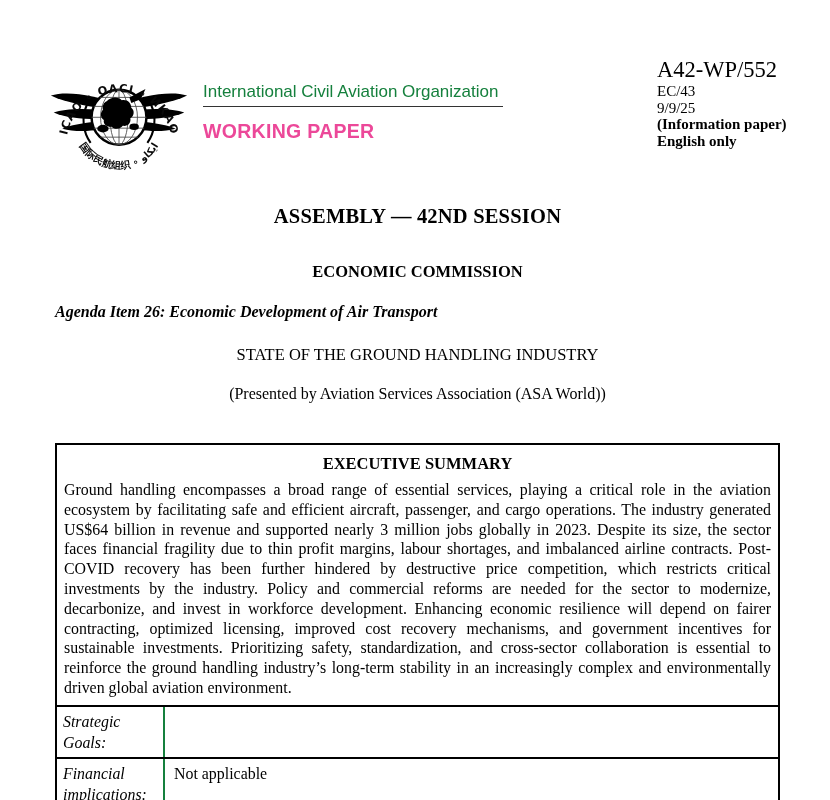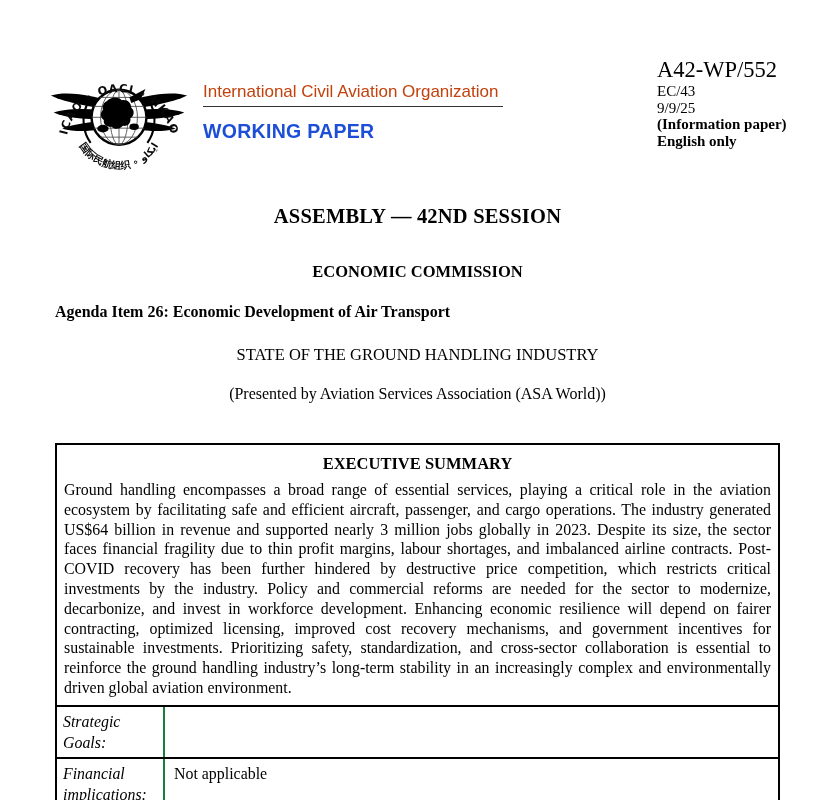--- a/index.html
+++ b/index.html
@@ -7,33 +7,33 @@
   body {
     width:830px; height:800px; overflow:hidden;
     color:#000; font-family:"Liberation Serif", serif;
   }
   .page { position:relative; width:830px; height:800px; background:#fff; }
 
   
   .logo { position:absolute; left:48px; top:52px; }
 
   .org-block { position:absolute; left:203px; top:82px; font-family:"Liberation Sans", sans-serif; }
-  .org-name { font-size:17px; color:#c2410c; padding-bottom:4px; border-bottom:1.6px solid #333; width:300px; white-space:nowrap; }
-  .paper-type { font-size:19.5px; font-weight:bold; margin-top:13px; letter-spacing:0.3px; color:#1d4ed8; }
+  .org-name { font-size:17px; color:#15803d; padding-bottom:4px; border-bottom:1.6px solid #333; width:300px; white-space:nowrap; }
+  .paper-type { font-size:19.5px; font-weight:bold; margin-top:13px; letter-spacing:0.3px; color:#ec4899; }
 
   .doc-ref { position:absolute; left:657px; top:56px; }
   .ref-number { font-size:22.5px; line-height:27px; }
   .ref-line { font-size:15px; line-height:16.5px; }
   .ref-bold { font-weight:bold; }
 
   
   .hblock { position:absolute; left:55px; width:725px; text-align:center; }
   .h-assembly   { top:205px; font-size:20.5px; font-weight:bold; letter-spacing:0.2px; }
   .h-commission { top:262px; font-size:16.5px; font-weight:bold; }
-  .h-agenda     { top:303px; font-size:16px; font-weight:bold; text-align:left; }
+  .h-agenda     { top:303px; font-size:16px; font-weight:bold; text-align:left;font-style:italic; }
   .h-title      { top:345px; font-size:16.5px; font-weight:normal; }
   .h-presented  { top:385px; font-size:16px; }
 
   
   .doc-table { position:absolute; left:55px; top:443px; width:725px; border:2px solid #000; box-sizing:border-box; background:#fff; }
   .exec-cell { padding:7px 7px 7px 7px; }
   .exec-title { text-align:center; font-weight:bold; font-size:16.5px; margin:2px 0 6px 0; }
   .exec-body { font-size:15.9px; line-height:19.8px; text-align:justify; }
   .info-row { display:flex; border-top:2px solid #000; }
   .cell-label { flex:0 0 108px; width:108px; box-sizing:border-box; border-right:2px solid #15803d;

